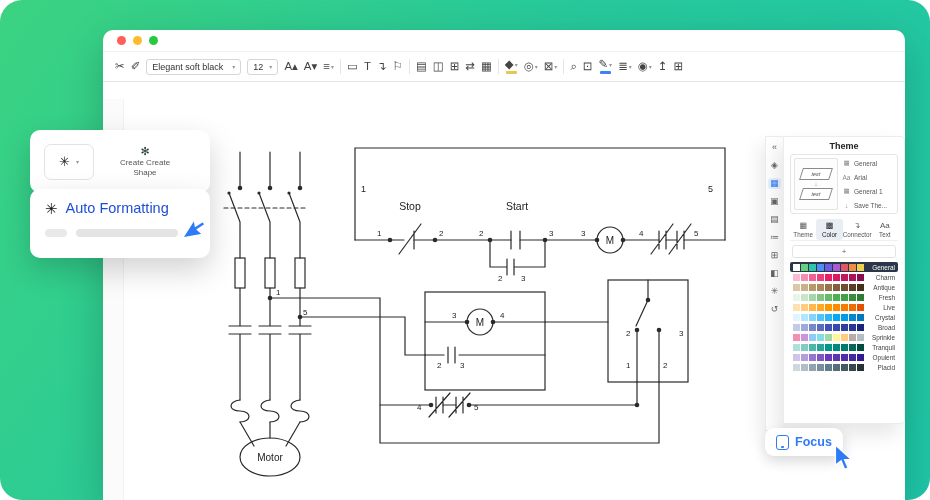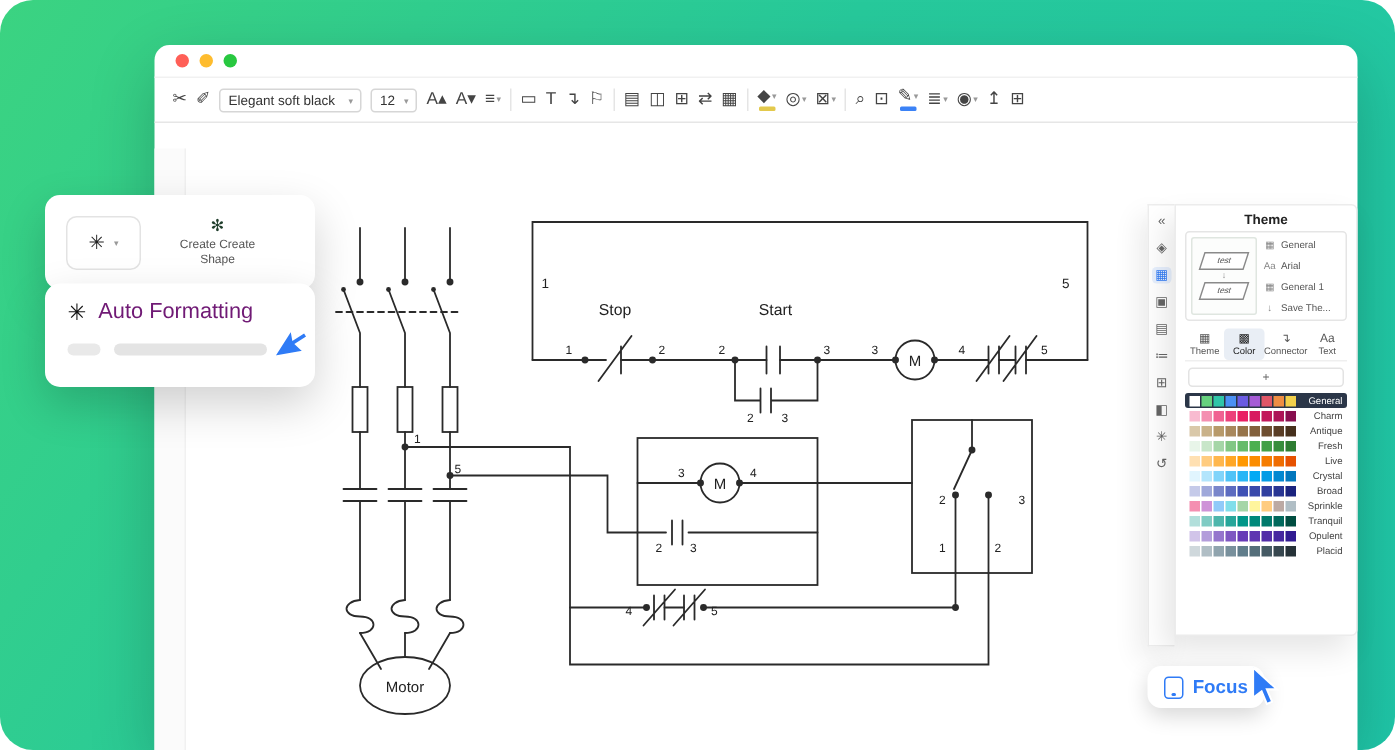--- a/index.html
+++ b/index.html
@@ -56,37 +56,37 @@
   .palettes{margin:1px 6px;}
   .palette-row{display:flex;align-items:center;padding:1.5px 3px;border-radius:2px;}
   .palette-row.active{background:#2b3648;}
   .palette-row.active .palette-name{color:#fff;}
   .swatches{display:flex;gap:1px;}
   .swatch{width:7px;height:7px;display:inline-block;}
   .palette-name{margin-left:auto;font-size:6.4px;color:#444;}
   
   .focus-btn{position:absolute;left:662px;top:398px;width:78px;height:28px;background:#fff;border-radius:9px;
              box-shadow:0 5px 14px rgba(0,0,0,.16);display:flex;align-items:center;justify-content:center;
-             gap:6px;color:#2f7bf6;font-size:12.5px;font-weight:bold;margin-top:16px;}
+             gap:6px;color:#2f7bf6;font-size:12.5px;font-weight:bold;}
   .focus-ico{width:11px;height:13px;border:1.6px solid #2f7bf6;border-radius:3px;position:relative;}
   .focus-ico::after{content:"";position:absolute;left:50%;bottom:1px;width:3px;height:1.6px;margin-left:-1.5px;
                     background:#2f7bf6;border-radius:1px;}
   
   .card{position:absolute;background:#fff;border-radius:10px;box-shadow:0 12px 30px rgba(0,0,0,.18);}
   .card1{left:30px;top:130px;width:180px;height:63px;display:flex;align-items:center;padding:0 14px;gap:16px;box-sizing:border-box;}
   .smart-btn-left{width:48px;height:34px;border:1px solid #e3e3e3;border-radius:7px;display:flex;
                   align-items:center;justify-content:center;gap:5px;}
   .sparkle{font-size:13px;color:#222;line-height:1;}
   .smart-btn-right{display:flex;flex-direction:column;align-items:center;gap:1px;font-size:8px;color:#555;
                    width:70px;text-align:center;line-height:1.25;}
   .flower{font-size:11px;color:#1f3d2b;line-height:1;}
   .card2{left:30px;top:189px;width:180px;height:69px;padding:11px 15px;box-sizing:border-box;}
   .af-row{display:flex;align-items:center;gap:8px;}
   .af-icon{font-size:15px;color:#111;line-height:1;}
-  .af-label{font-size:14.5px;color:#701a75;}
+  .af-label{font-size:14.5px;color:#1d4ed8;}
   .af-pills{display:flex;align-items:center;gap:9px;margin-top:13px;}
   .pill-s{width:22px;height:8px;border-radius:4px;background:#e9e9e9;}
   .pill-l{width:102px;height:8px;border-radius:4px;background:#e4e4e4;}
   .cursor{position:absolute;}
   .cursor-af{left:184px;top:214px;transform:rotate(-100deg);}
   .cursor-focus{left:833px;top:445px;}
 </style>
 </head>
 <body>
 

